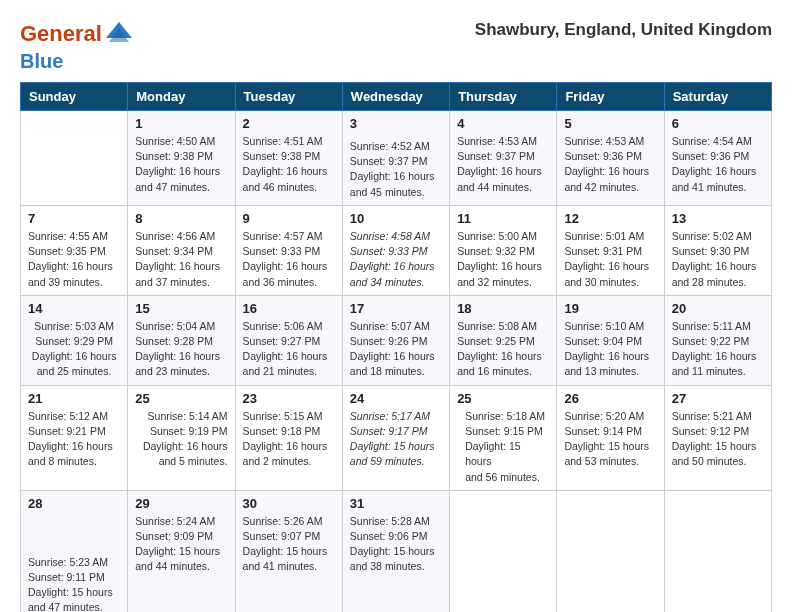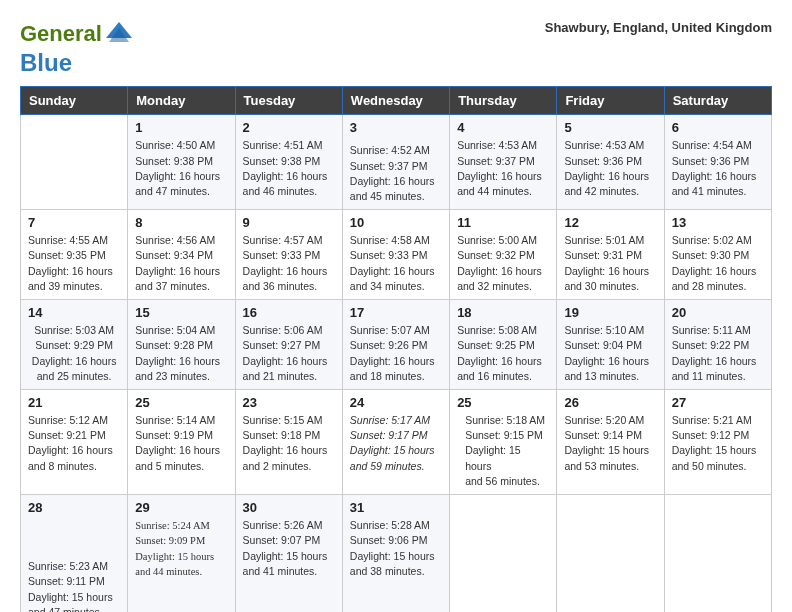--- a/index.html
+++ b/index.html
@@ -20,49 +20,49 @@
       display: flex;
       align-items: center;
     }
     .logo-text {
       font-size: 22px;
       font-weight: bold;
       color: #1a3a6b;
       line-height: 1.1;
     }
     .logo-text span {
-      color: #4d7c0f;
+      color: #c2410c;
     }
     .logo-icon {
       width: 30px;
       height: 30px;
       margin-left: 2px;
     }
     .title-block {
       text-align: right;
     }
     .month-title {
       font-size: 42px;
       font-weight: bold;
       color: #1a1a1a;
       line-height: 1.1;
     }
     .location {
-      font-size: 13px;
+      font-size: 17px;
       color: #333;
       font-weight: bold;
       margin-left: 32px;
     }
     table {
       width: 100%;
       border-collapse: collapse;
       font-size: 11px;
     }
     thead tr th {
-      background-color: #404040;
+      background-color: #0c4a6e;
       color: #fff;
       text-align: left;
       padding: 6px 8px;
       font-size: 13px;
       font-weight: bold;
       border: 1px solid #2e6db4;
     }
     tbody tr td {
       border: 1px solid #ccc;
       padding: 5px 7px;
@@ -97,21 +97,21 @@
   <div class="logo">
     <div>
       <div style="display:flex;align-items:center;">
         <div class="logo-text">
           <span>General</span><svg class="logo-icon" viewBox="0 0 30 30" xmlns="http://www.w3.org/2000/svg" style="display:inline-block;vertical-align:middle;margin-left:2px;">
               <polygon points="15,2 28,18 2,18" fill="#2e7bbf"></polygon>
               <polygon points="15,8 25,22 5,22" fill="#1a5a9a" opacity="0.5"></polygon>
             </svg>
         </div>
       </div>
-      <div class="logo-text" style="color:#2e7bbf;font-size:24px;">Blue</div>
+      <div class="logo-text" style="color:#2e7bbf;font-size:20px;">Blue</div>
     </div>
   </div>
   <div class="title-block">
     <div class="location">Shawbury, England, United Kingdom</div>
   </div>
 </div>
 
 <table>
   <thead>
     <tr>
@@ -187,21 +187,21 @@
         </td>
         <td>
           <span class="day-number">9</span>
           <div class="day-info" style="white-space: pre-line;">Sunrise: 4:57 AM
 Sunset: 9:33 PM
 Daylight: 16 hours
 and 36 minutes.</div>
         </td>
         <td>
           <span class="day-number">10</span>
-          <div class="day-info" style="white-space: pre-line;">Sunrise: 4:58 AM
+          <div class="day-info" style="white-space: pre-line; font-style: italic;">Sunrise: 4:58 AM
 Sunset: 9:33 PM
 Daylight: 16 hours
 and 34 minutes.</div>
         </td>
         <td>
           <span class="day-number">11</span>
           <div class="day-info" style="white-space: pre-line;">Sunrise: 5:00 AM
 Sunset: 9:32 PM
 Daylight: 16 hours
 and 32 minutes.</div>
@@ -275,21 +275,21 @@
       <tr>
         <td>
           <span class="day-number">21</span>
           <div class="day-info" style="white-space: pre-line;">Sunrise: 5:12 AM
 Sunset: 9:21 PM
 Daylight: 16 hours
 and 8 minutes.</div>
         </td>
         <td>
           <span class="day-number">25</span>
-          <div class="day-info" style="white-space: pre-line;">Sunrise: 5:14 AM
+          <div class="day-info" style="white-space: pre-line; text-align: right;">Sunrise: 5:14 AM
 Sunset: 9:19 PM
 Daylight: 16 hours
 and 5 minutes.</div>
         </td>
         <td>
           <span class="day-number">23</span>
           <div class="day-info" style="white-space: pre-line;">Sunrise: 5:15 AM
 Sunset: 9:18 PM
 Daylight: 16 hours
 and 2 minutes.</div>
@@ -326,21 +326,21 @@
       <tr>
         <td>
           <span class="day-number">28</span>
           <div class="day-info" style="white-space: pre-line; margin-top: 44px;">Sunrise: 5:23 AM
 Sunset: 9:11 PM
 Daylight: 15 hours
 and 47 minutes.</div>
         </td>
         <td>
           <span class="day-number">29</span>
-          <div class="day-info" style="white-space: pre-line; font-family: Liberation Serif, serif;">Sunrise: 5:24 AM
+          <div class="day-info" style="white-space: pre-line;">Sunrise: 5:24 AM
 Sunset: 9:09 PM
 Daylight: 15 hours
 and 44 minutes.</div>
         </td>
         <td>
           <span class="day-number">30</span>
           <div class="day-info" style="white-space: pre-line;">Sunrise: 5:26 AM
 Sunset: 9:07 PM
 Daylight: 15 hours
 and 41 minutes.</div>

